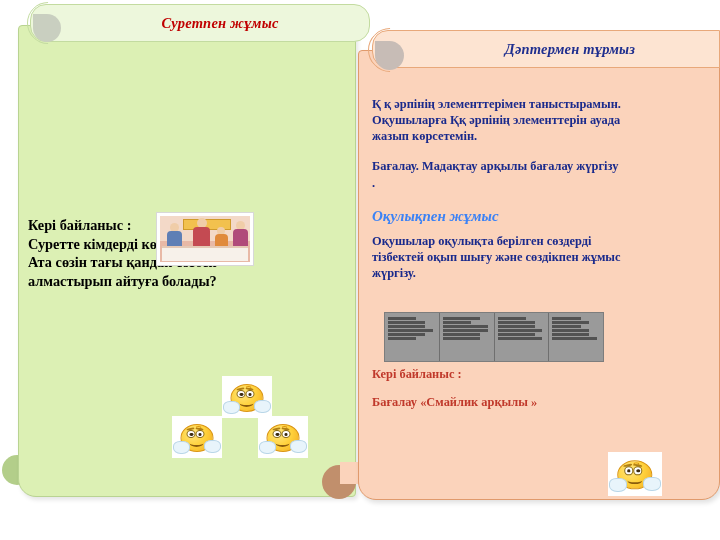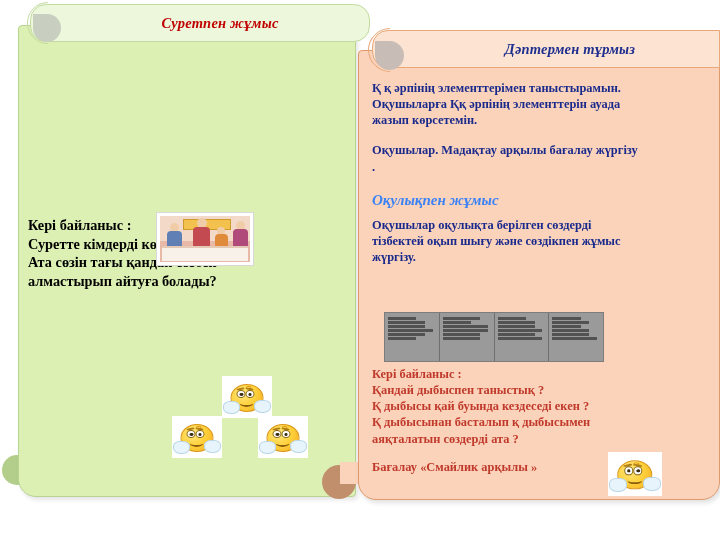--- a/index.html
+++ b/index.html
@@ -208,21 +208,21 @@
     font-weight: bold;
     font-size: 14.3px;
     line-height: 1.30;
   }
   .pic-gap-a { height: 46px; }
   .pic-gap-b { height: 20px; }
 
   
   #notebook-content {
     left: 372px;
-    top: 80px;
+    top: 96px;
     width: 348px;
     z-index: 8;
   }
   #notebook-content .tblock {
     color: #1a2a8c;
     font-weight: bold;
     font-size: 12.4px;
     line-height: 1.30;
   }
   #notebook-content .section-title {
@@ -495,21 +495,21 @@
     </div>
 
     <div class="corner-ring hdr-ring"></div>
     <div class="corner-dot hdr-dot"></div>
 
     <div class="content" id="notebook-content">
       <p class="tblock">Қ қ әрпінің элементтерімен таныстырамын.
 Оқушыларға Ққ әрпінің элементтерін ауада
  жазып көрсетемін.</p>
       <div class="nb-gap-a"></div>
-      <p class="tblock">Оқушылар.  Мадақтау арқылы бағалау жүргізу
+      <p class="tblock">Бағалау.  Мадақтау арқылы бағалау жүргізу
 .</p>
       <div class="nb-gap-b"></div>
       <p class="section-title">Оқулықпен жұмыс</p>
       <div class="nb-gap-c"></div>
       <p class="tblock">Оқушылар  оқулықта берілген сөздерді
  тізбектей оқып шығу және сөздікпен жұмыс
 жүргізу.</p>
     </div>
 
     <div class="photo-wordtable">
@@ -542,24 +542,20 @@
         <div class="wt-line m"></div>
         <div class="wt-line s"></div>
         <div class="wt-line m"></div>
         <div class="wt-line m"></div>
         <div class="wt-line l"></div>
       </div>
     </div>
 
     <div class="content" id="notebook-feedback" style="left:372px; top:366px; width:348px; z-index:8;">
       <p class="tblock warm" style="color:#c0392b; font-size:12.4px; font-weight:bold; line-height:1.3; margin:0;">Кері байланыс :</p>
-      <p class="tblock warm" style="color:#c0392b; font-size:12.4px; font-weight:bold; line-height:1.3; margin:0;">Қандай дыбыспен таныстық ?
-Қ дыбысы  қай буында кездеседі екен ?
-Қ дыбысынан басталып  қ дыбысымен
- аяқталатын сөздерді  ата ?</p>
       <div class="nb-gap-e"></div>
       <p class="tblock warm" style="color:#c0392b; font-size:12.4px; font-weight:bold; line-height:1.3; margin:0;">Бағалау «Смайлик арқылы »</p>
     </div>
 
     <div class="smiley" id="smiley-right">
       <div class="sm-face">
         <div class="sm-antenna"></div>
         <div class="sm-brow l"></div>
         <div class="sm-brow r"></div>
         <div class="sm-eye l">

